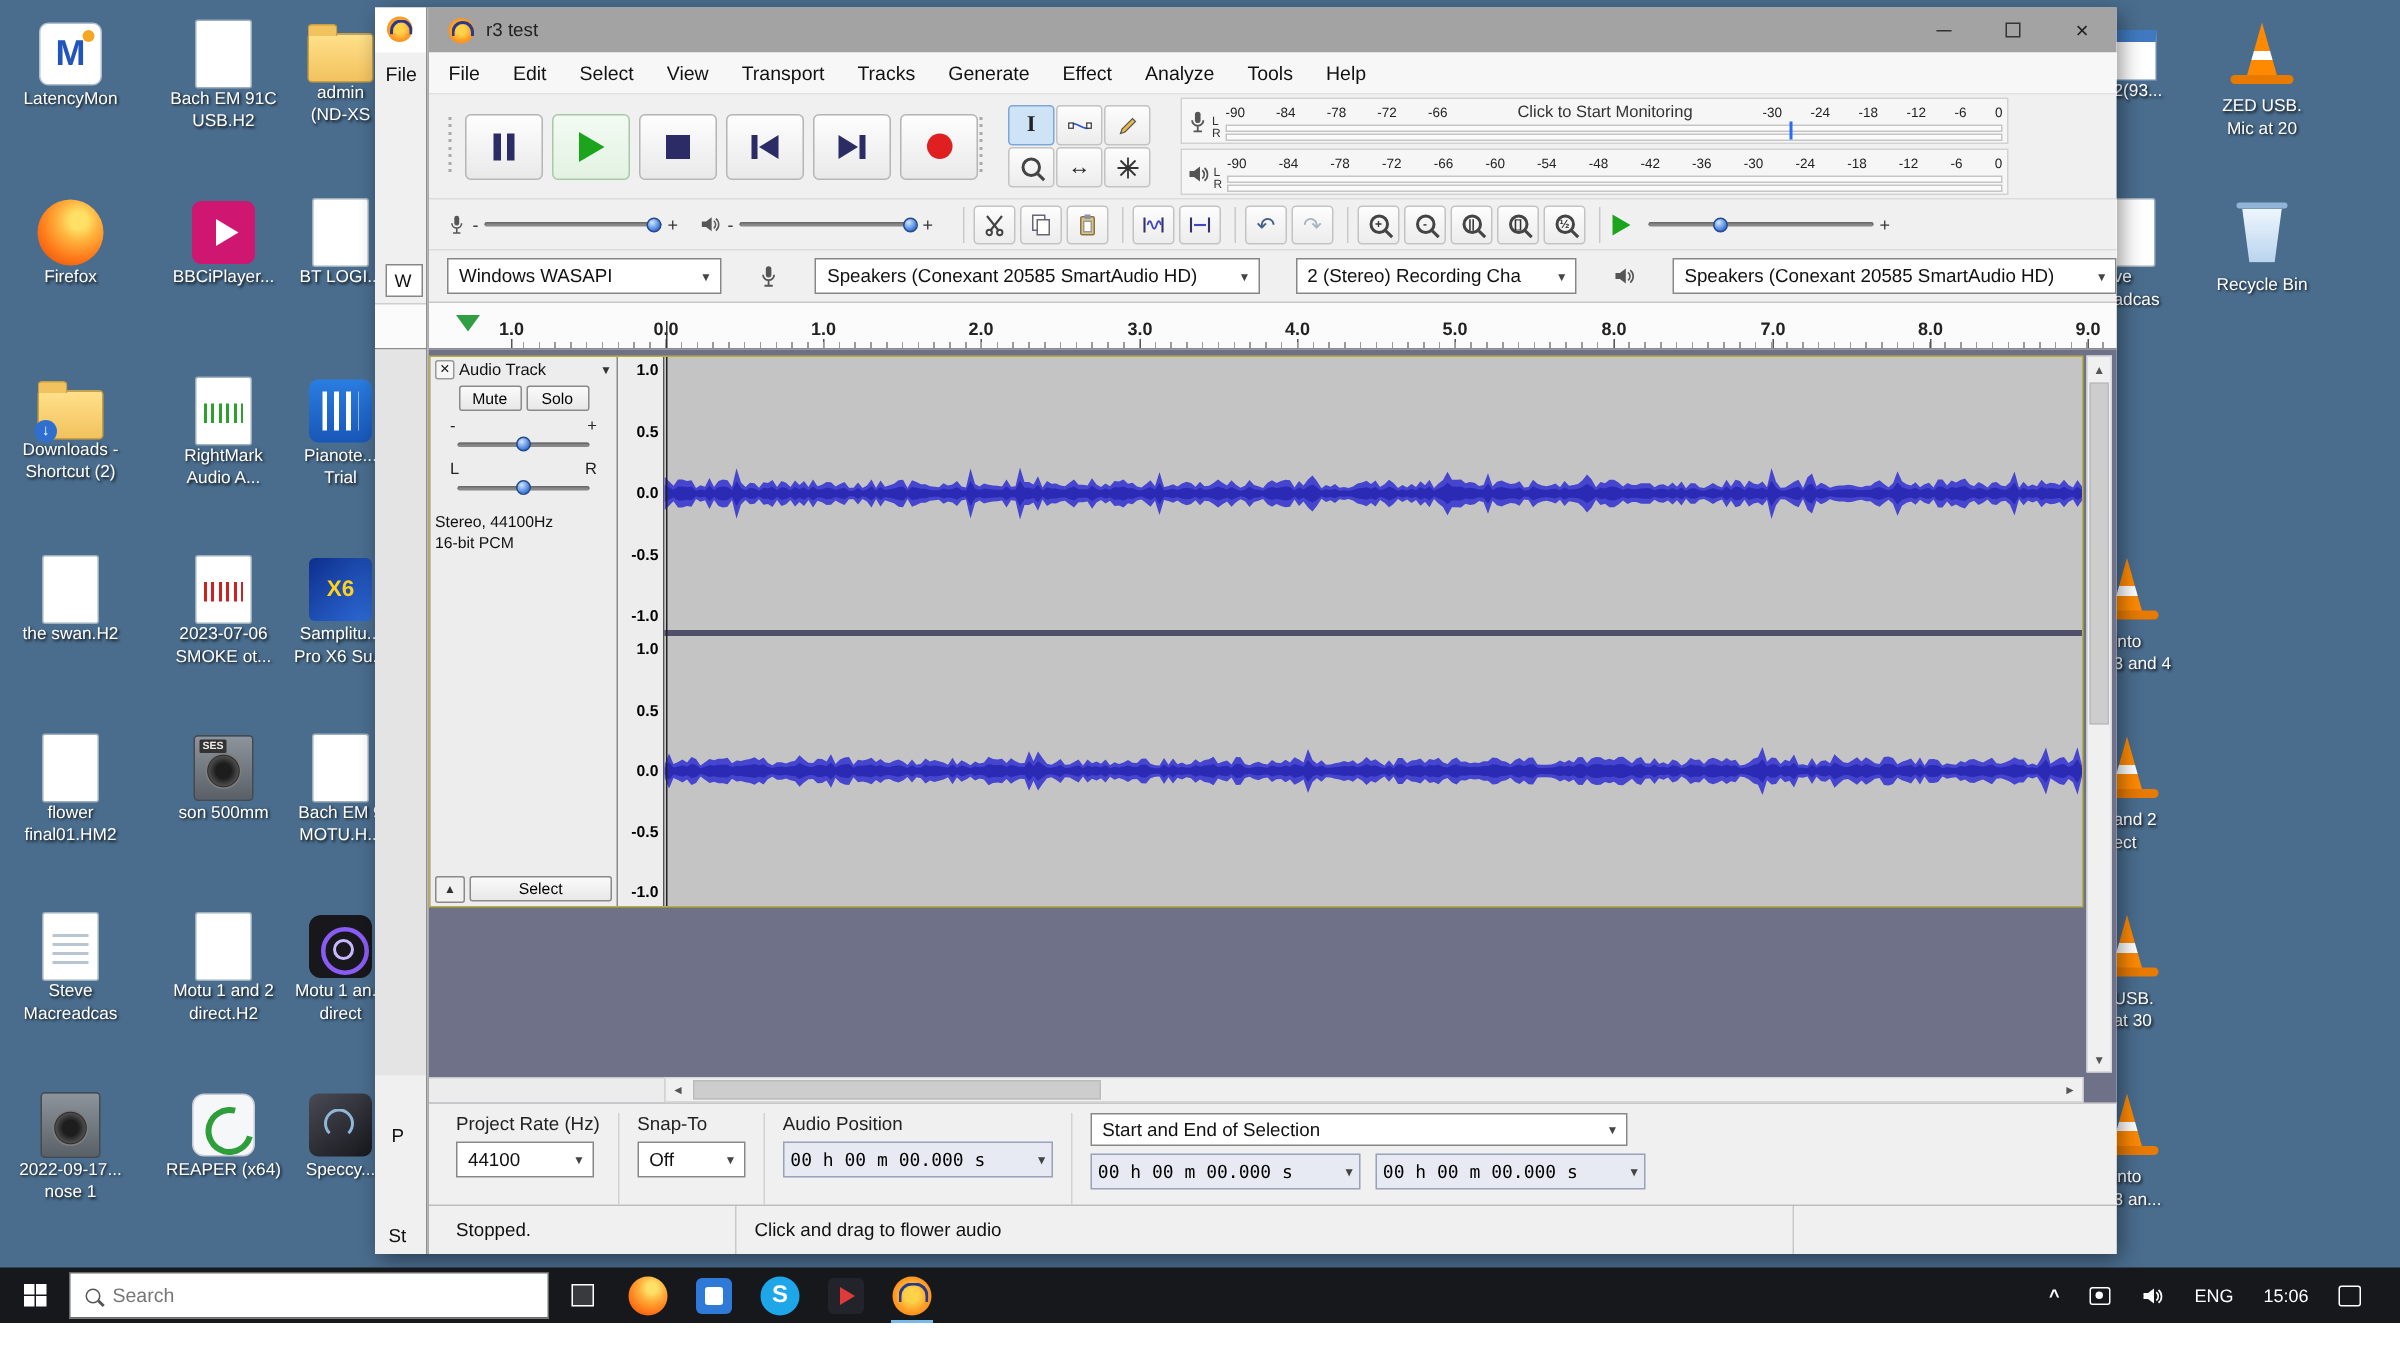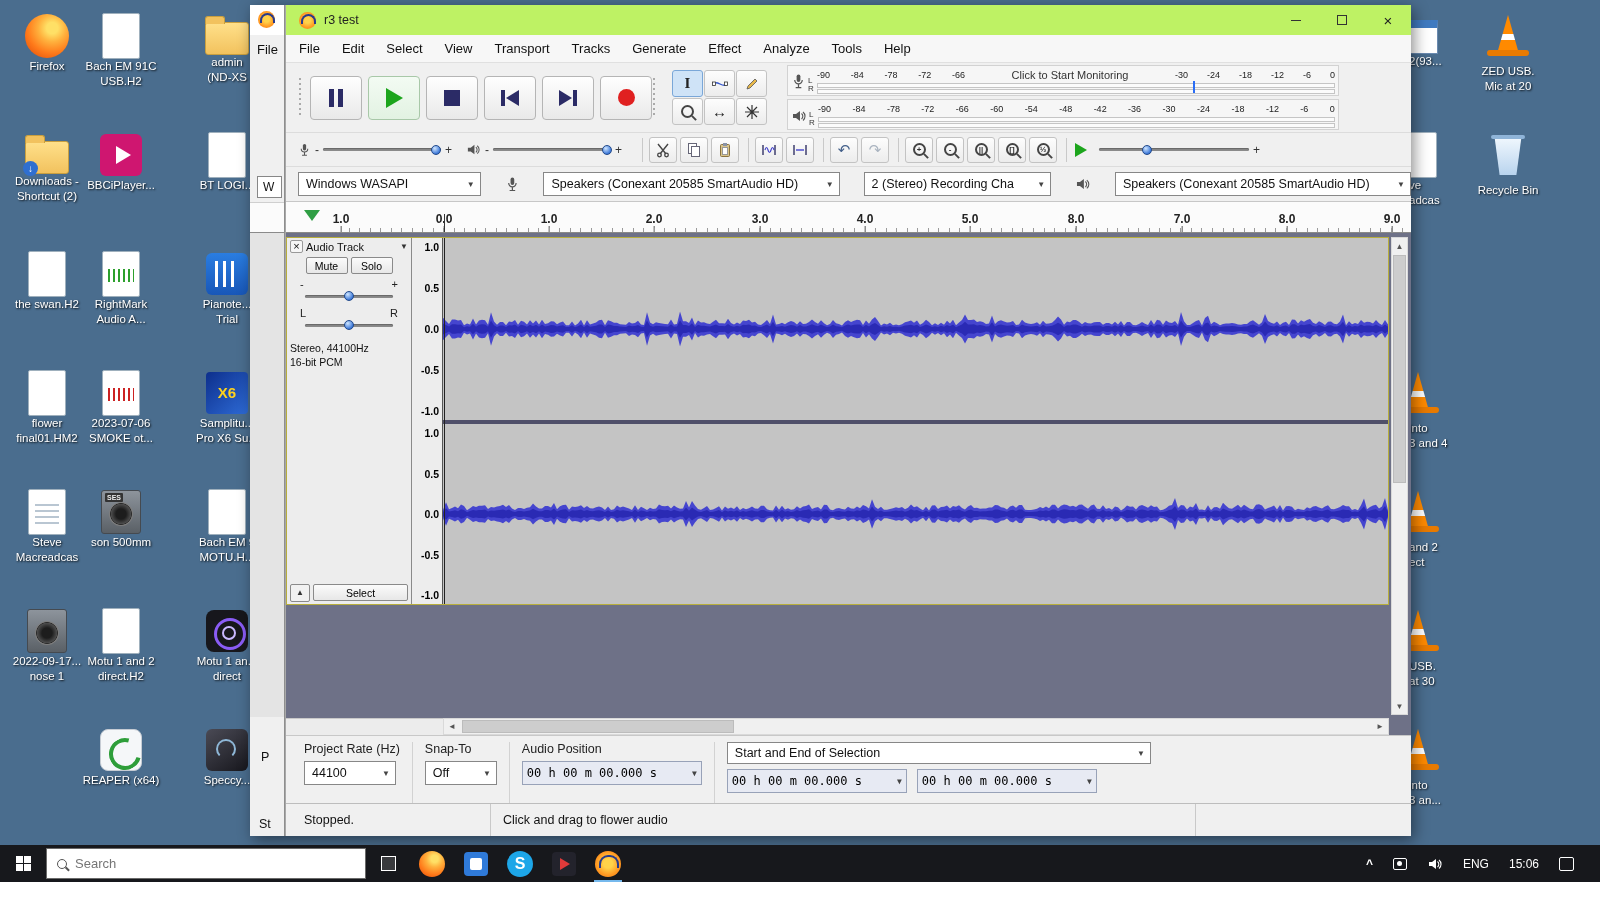--- a/index.html
+++ b/index.html
@@ -2,21 +2,21 @@
 <html><head>
 <meta charset="utf-8">
 <style>
   *{box-sizing:border-box;margin:0;padding:0}
   html,body{width:1600px;height:900px;overflow:hidden}
   body{position:relative;background:#4a6d8e;font-family:"Liberation Sans",sans-serif;-webkit-font-smoothing:antialiased}
   button{font-family:inherit;border:none;background:none;cursor:default}
 
   
   .icon-col{position:absolute;top:10px;width:90px;display:flex;flex-direction:column;z-index:1}
-  .col1{left:2px}.col2{left:76px}.col3{left:182px}
+  .col1{left:2px}.col2{left:104px}.col3{left:182px}
   .icon-col.near{left:1392px;width:52px}
   .icon-col.far{left:1477px;width:62px}
   .di-cell{height:119px;display:flex;flex-direction:column;align-items:center;padding-top:3px}
   .di-glyph{position:relative;width:46px;height:46px;margin-bottom:5px;flex:none}
   .di-label{font-size:11.5px;color:#fff;text-align:center;line-height:1.3;text-shadow:1px 1px 2px rgba(0,0,0,.9)}
   .near .di-label{text-align:left;align-self:flex-start;margin-left:17px;white-space:nowrap}
   .di-doc,.di-doc-text,.di-doc-wave-green,.di-doc-wave-red{width:38px;height:46px;margin:0 auto;background:#fff;border:1px solid #9fb0bd;border-radius:2px}
   .di-doc-text::after{content:"";position:absolute;left:6px;right:6px;top:10px;height:24px;background:repeating-linear-gradient(#fff 0 4px,#b9c6d2 4px 6px)}
   .di-doc-wave-green::after{content:"";position:absolute;left:5px;right:5px;top:17px;height:13px;background:repeating-linear-gradient(90deg,#2da02d 0 2px,transparent 2px 5px)}
   .di-doc-wave-red::after{content:"";position:absolute;left:5px;right:5px;top:17px;height:13px;background:repeating-linear-gradient(90deg,#cc2222 0 2px,transparent 2px 5px)}
@@ -58,21 +58,21 @@
   .sl-combo{position:absolute;top:171px;left:7px;width:25px;height:22px;background:#fff;border:1px solid #878787;font-size:12px;color:#111;padding-left:5px;line-height:20px}
   .sl-tl{position:absolute;top:197px;height:31px;left:0;right:0;background:#fbfbfb;border-bottom:1px solid #8a8a8a;border-top:1px solid #cfcfcf}
   .sl-track{position:absolute;top:228px;height:484px;left:0;right:0;background:#e4e4e4}
   .sl-rate{position:absolute;top:745px;left:11px;font-size:12.5px;color:#111}
   .sl-status{position:absolute;top:812px;left:9px;font-size:12.5px;color:#111}
   .front{position:absolute;left:35px;top:0;right:0;bottom:0;background:#f0f0f0;border-left:1px solid #a8a8a8}
 
   .aud-logo{position:relative;display:inline-block;width:17px;height:17px;border-radius:50%;background:radial-gradient(circle at 50% 48%,#ffd24a 0 24%,#ff9822 62%,#f07f16);flex:none}
   .aud-logo::before{content:"";position:absolute;left:2px;top:2px;width:11px;height:8px;border:2px solid #273a8c;border-bottom:none;border-radius:8px 8px 0 0}
 
-  .titlebar{height:30px;background:#bef264;display:flex;align-items:center;padding-left:13px}
+  .titlebar{height:30px;background:#a3a3a3;display:flex;align-items:center;padding-left:13px}
   .title-text{font-size:12.5px;color:#222;margin-left:8px;flex:1}
   .win-btn{width:46px;height:30px;display:flex;align-items:center;justify-content:center;color:#222;font-size:15px}
   .glyph-min{width:10px;height:1px;background:#333}
   .glyph-max{width:10px;height:10px;border:1px solid #333}
   .menubar{height:28px;background:#f7f7f7;border-bottom:1px solid #e0e0e0;display:flex;align-items:center;padding-left:2px}
   .menu-item{font-size:13px;color:#111;padding:0 11px;line-height:28px}
 
   .trow1{height:70px;display:flex;align-items:center;padding-left:12px;border-bottom:1px solid #dcdcdc}
   .trow2{height:34px;display:flex;align-items:center;padding-left:12px;border-bottom:1px solid #dcdcdc}
   .trow3{height:35px;display:flex;align-items:center;padding-left:12px;gap:24px;border-bottom:1px solid #c7c7c7}
@@ -163,21 +163,21 @@
   .hscroll{position:absolute;left:157px;right:22px;bottom:0;height:17px;background:#f0f0f0;border:1px solid #d9d9d9;display:flex;align-items:center}
   .hs-arrow{width:16px;text-align:center;font-size:8px;color:#555}
   .hs-track{flex:1;position:relative;height:100%}
   .hs-thumb{position:absolute;left:2px;top:1px;bottom:1px;width:272px;background:#cdcdcd;border:1px solid #bcbcbc}
 
   .selbar{height:68px;background:#f0f0f0;border-top:1px solid #c8c8c8;display:flex;padding:6px 0 0 6px}
   .sgroup{display:flex;flex-direction:column;gap:5px;padding:0 12px;border-right:1px solid #d2d2d2}
   .slabel{font-size:12.5px;color:#222}
   .scombo{height:24px;width:92px}
   .scombo2{height:24px;width:72px}
-  .bigcombo{height:22px;width:424px}
+  .bigcombo{height:22px;width:358px}
   .tfrow{display:flex;gap:10px}
   .tf{height:24px;width:180px;background:#e7eaf3;border:1px solid #98a2b8;display:flex;align-items:center;padding:0 4px;font-family:"DejaVu Sans Mono",monospace;font-size:12px;color:#000}
   .tf .tv{flex:1;white-space:nowrap;overflow:hidden}
   .tf .ca{font-size:8px;color:#444}
 
   .statusbar{height:33px;background:#f0f0f0;border-top:1px solid #bdbdbd;display:flex;align-items:stretch}
   .sb-cell{display:flex;align-items:center;font-size:12.5px;color:#111;border-right:1px solid #c9c9c9}
   .sb-1{width:205px;padding-left:18px}
   .sb-2{flex:1;padding-left:12px}
   .sb-3{width:215px;border-right:none}
@@ -208,20 +208,27 @@
   .chev{font-size:12px;font-weight:bold}
   .meetnow{width:14px;height:12px;border:1.5px solid #fff;border-radius:2px;position:relative}
   .meetnow::before{content:"";position:absolute;left:3px;top:2px;width:5px;height:5px;border-radius:50%;background:#fff}
   .acicon{width:15px;height:14px;border:1.5px solid #fff;border-radius:2px}
 </style>
 </head>
 <body>
 
 <div class="icon-col col1">
 
+    <div class="di-cell">
+      <div class="di-glyph di-latencymon"></div>
+      <div class="di-label">
+        <div>LatencyMon</div>
+        <div></div>
+      </div>
+    </div>
 
     <div class="di-cell">
       <div class="di-glyph di-firefox"></div>
       <div class="di-label">
         <div>Firefox</div>
         <div></div>
       </div>
     </div>
 
     <div class="di-cell">

